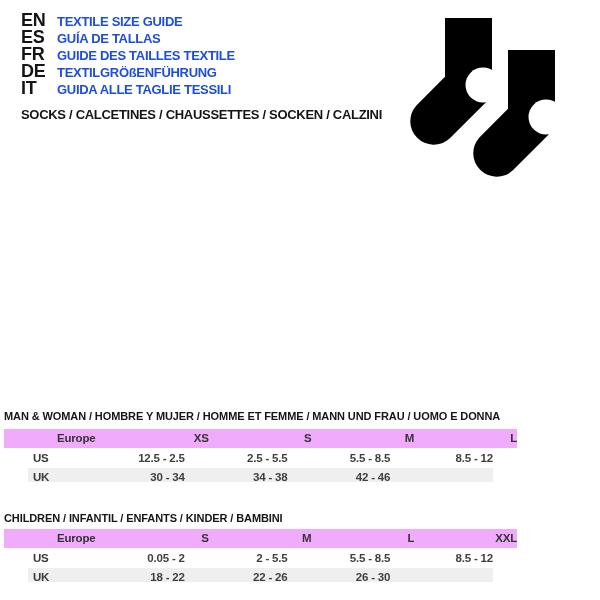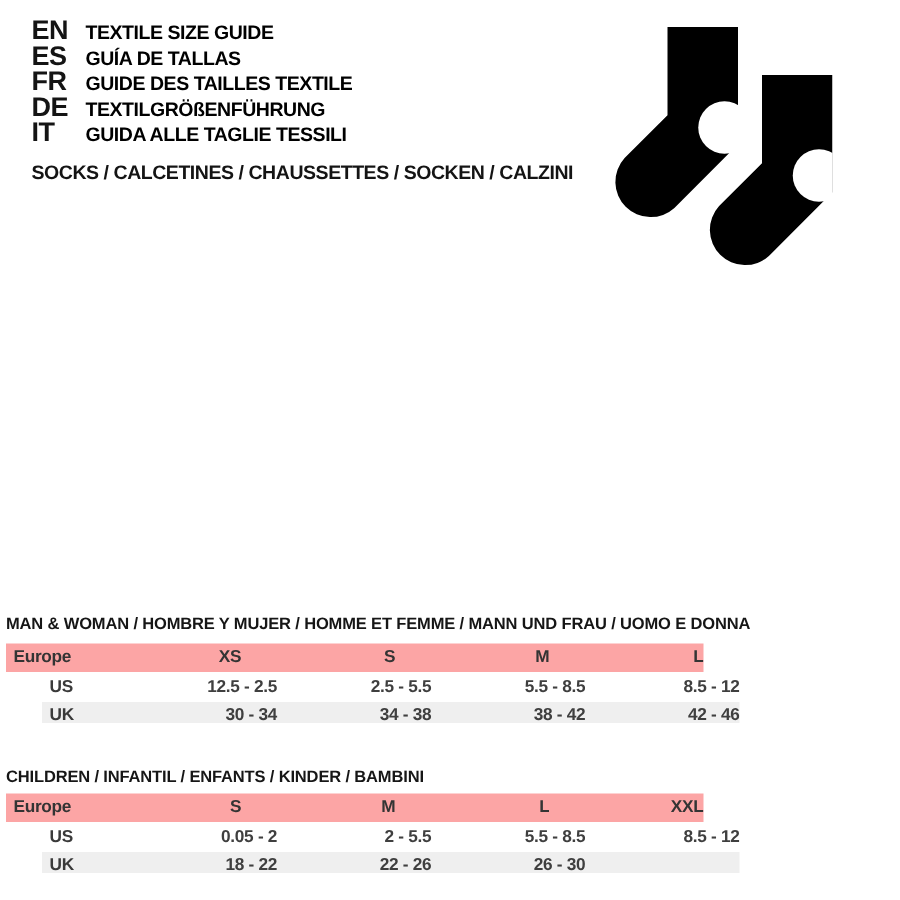--- a/index.html
+++ b/index.html
@@ -6,39 +6,39 @@
   body { width: 600px; height: 600px; position: relative; overflow: hidden;
          font-family: "Liberation Sans", sans-serif; }
 
   .canvas { position: absolute; inset: 0; background: #ffffff; }
 
   
   .lang-block { position: absolute; left: 21px; top: 12px; }
   .lang-row { height: 17px; line-height: 17px; white-space: nowrap; }
   .lang-code { display: inline-block; width: 36px; font-size: 18px; font-weight: 700;
                color: #141414; letter-spacing: -0.3px; }
-  .lang-label { font-size: 13px; font-weight: 700; color: #000000; letter-spacing: -0.3px; }
+  .lang-label { font-size: 13px; font-weight: 700; color: #1d4ed8; letter-spacing: -0.3px; }
 
   .category-line { position: absolute; left: 21px; top: 107px; font-size: 13px;
                    font-weight: 700; color: #141414; letter-spacing: -0.3px; white-space: nowrap; text-align: right; }
 
   
   .socks-icon { position: absolute; left: 392px; top: 18px; width: 163px; height: 160px; }
 
   
   .table-wrap { position: absolute; left: 4px; width: 465px; }
   .table-wrap.t1 { top: 410px; }
   .table-wrap.t2 { top: 512px; }
   .table-title { font-size: 11px; font-weight: 700; color: #161616; letter-spacing: -0.1px;
                  line-height: 12px; white-space: nowrap; }
   .t1 .size-table { margin-top: 7px; }
   .t2 .size-table { margin-top: 5px; }
   .size-table { width: 465px; }
   .trow { display: grid; grid-template-columns: 54px 1fr 1fr 1fr 1fr; width: 465px; }
-  .trow.head { background: #fca5a5; height: 19px; line-height: 19px; }
+  .trow.head { background: #f0abfc; height: 19px; line-height: 19px; padding-left: 48px; }
   .trow.body { height: 20px; line-height: 20px; background: #ffffff; margin-left: 24px; }
   .trow.body.alt { background: #efefef; height: 14px; line-height: 19px; }
   .tcell { font-size: 11.5px; font-weight: 700; color: #3f3f3f; text-align: right;
            letter-spacing: -0.2px; overflow: hidden; }
   .tcell.first { text-align: left; padding-left: 5px; color: #3a3a3a; }
   .trow.head .tcell { color: #343434; }
 </style>
 </head>
 <body>
 
@@ -79,21 +79,20 @@
           <div class="tcell first">US</div>
           <div class="tcell">12.5 - 2.5</div>
           <div class="tcell">2.5 - 5.5</div>
           <div class="tcell">5.5 - 8.5</div>
           <div class="tcell">8.5 - 12</div>
         </div>
         <div class="trow body alt">
           <div class="tcell first">UK</div>
           <div class="tcell">30 - 34</div>
           <div class="tcell">34 - 38</div>
-          <div class="tcell">38 - 42</div>
           <div class="tcell">42 - 46</div>
         </div>
       </div>
   </div>
 
   <div class="table-wrap t2">
     <div class="table-title">CHILDREN / INFANTIL / ENFANTS / KINDER / BAMBINI</div>
     <div class="size-table">
         <div class="trow head">
           <div class="tcell first">Europe</div>

